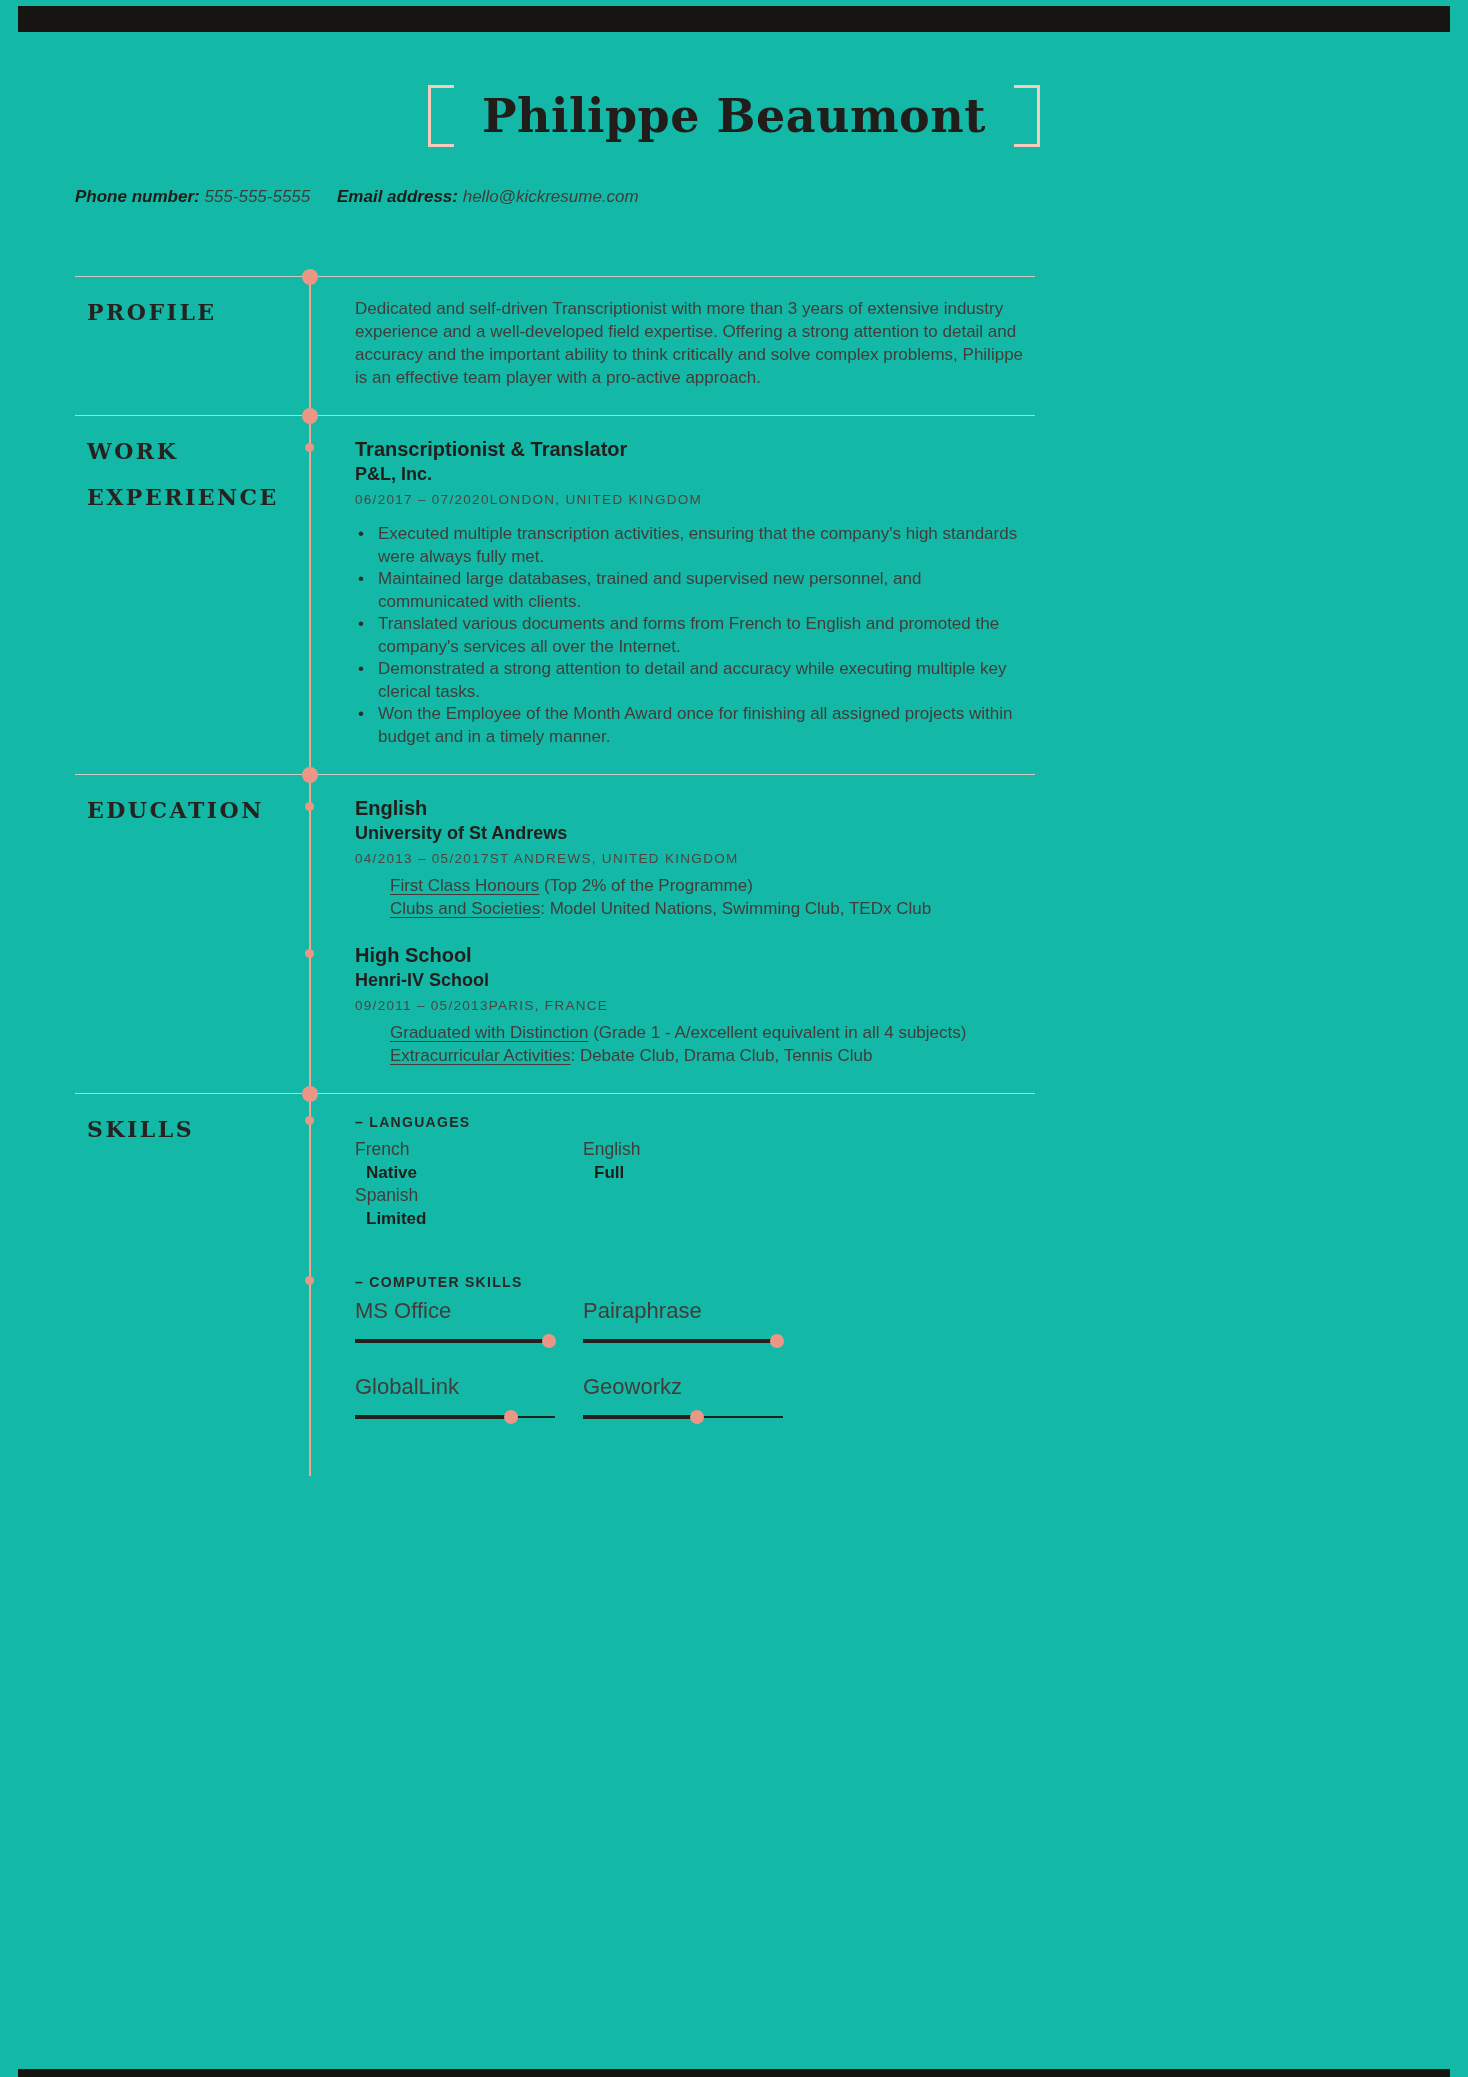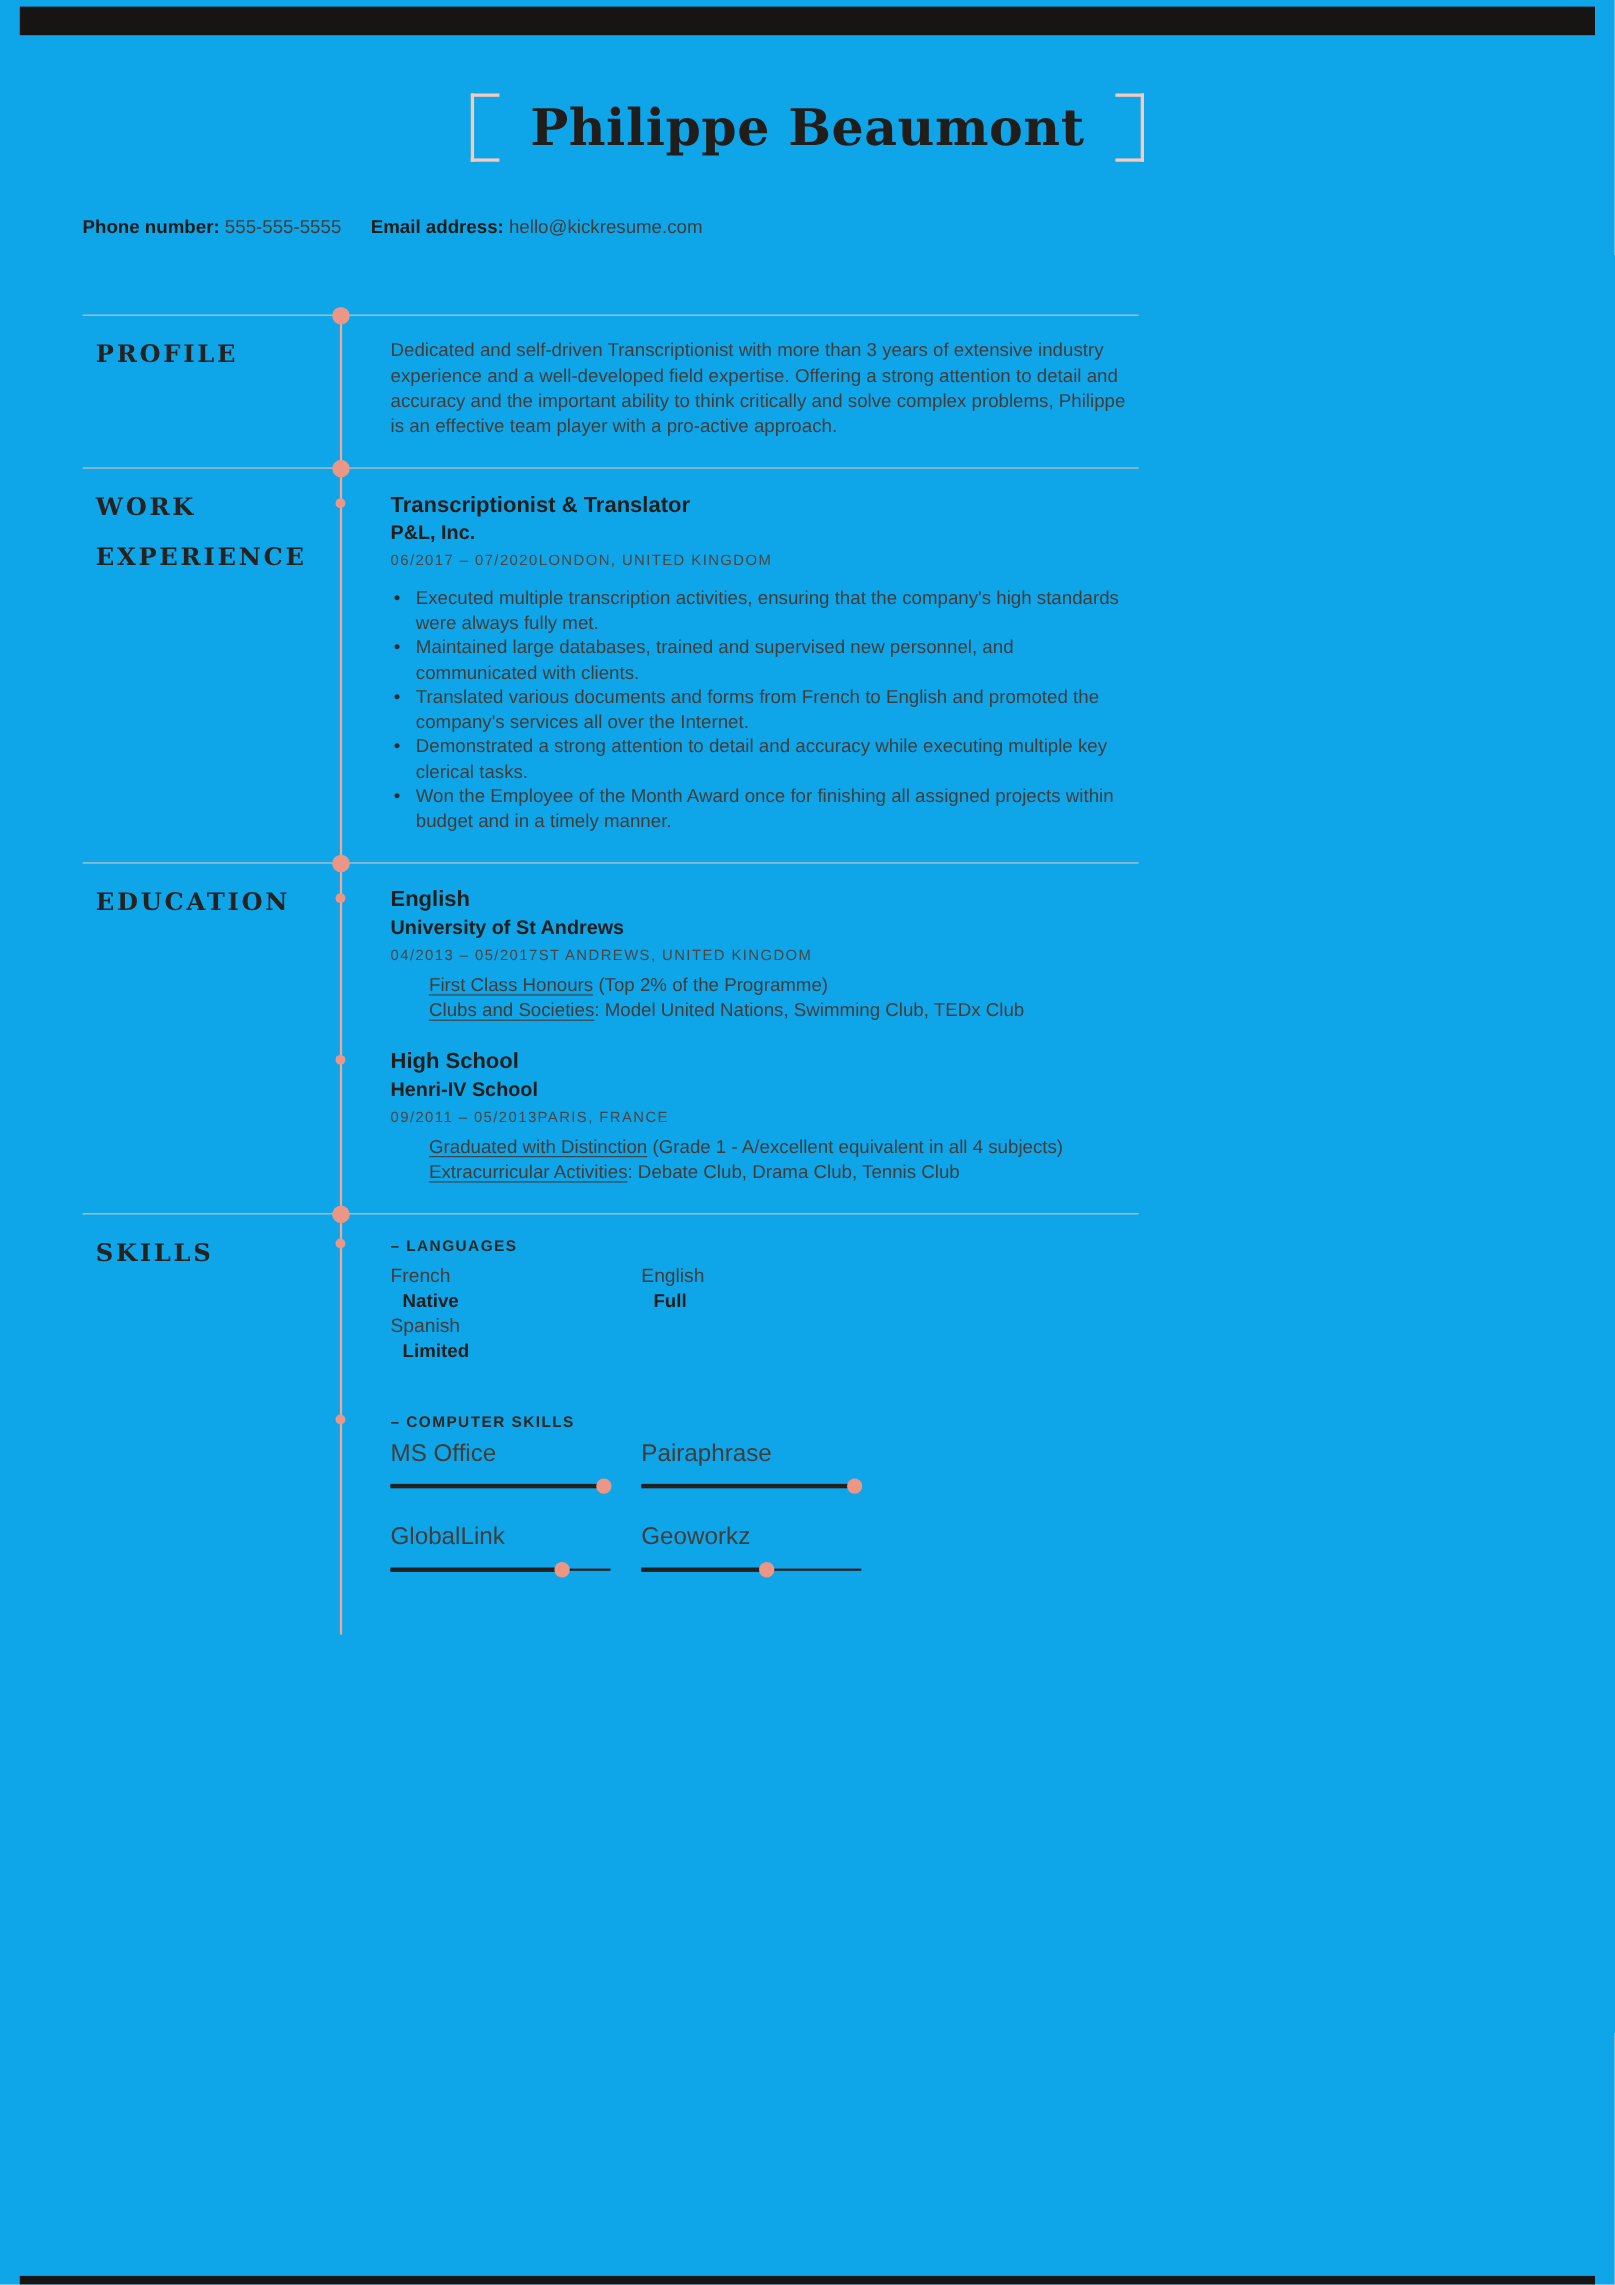--- a/index.html
+++ b/index.html
@@ -1,36 +1,36 @@
 <!DOCTYPE html>
 <html><head>
 <meta charset="utf-8">
 <style>
   * { margin:0; padding:0; box-sizing:border-box; }
   html,body { background:#faf6f2; }
   .page {
     width:1468px; height:2077px; margin:0 auto; position:relative;
-    background:#0ea5e9; overflow:hidden;
+    background:#14b8a6; overflow:hidden;
     font-family:"Liberation Sans", sans-serif; color:#413d3a; font-size:17px;
   }
   .top-bar { position:absolute; top:6px; left:18px; right:18px; height:26px; background:#171513; }
   .bottom-bar { position:absolute; bottom:0; left:18px; right:18px; height:8px; background:#171513; }
 
   
   .header { padding-top:85px; }
   .title-row { display:flex; justify-content:center; align-items:center; gap:28px; }
   .bracket { width:26px; height:62px; border:3px solid #f6cabc; flex:none; }
   .bracket.left  { border-right:none; }
   .bracket.right { border-left:none; }
   h1 {
     font-family:"DejaVu Serif","Liberation Serif",serif;
     font-size:46px; font-weight:700; color:#201d1b; letter-spacing:0.5px;
     line-height:62px; white-space:nowrap;
   }
-  .contact { margin:50px 75px 0; font-size:17px; }
+  .contact { margin:40px 75px 0; font-size:17px;font-style:italic; }
   .contact b { color:#1f1c1a; }
   .contact .value { margin-right:22px; color:#413d3a; }
 
   
   .content { margin:69px 75px 0; width:960px; }
   .section { display:flex; position:relative; border-top:1px solid #cfc9c4; }
   .section::before {
     content:""; position:absolute; left:234px; top:0; bottom:0; width:2px;
     background:#f2a795;
   }

